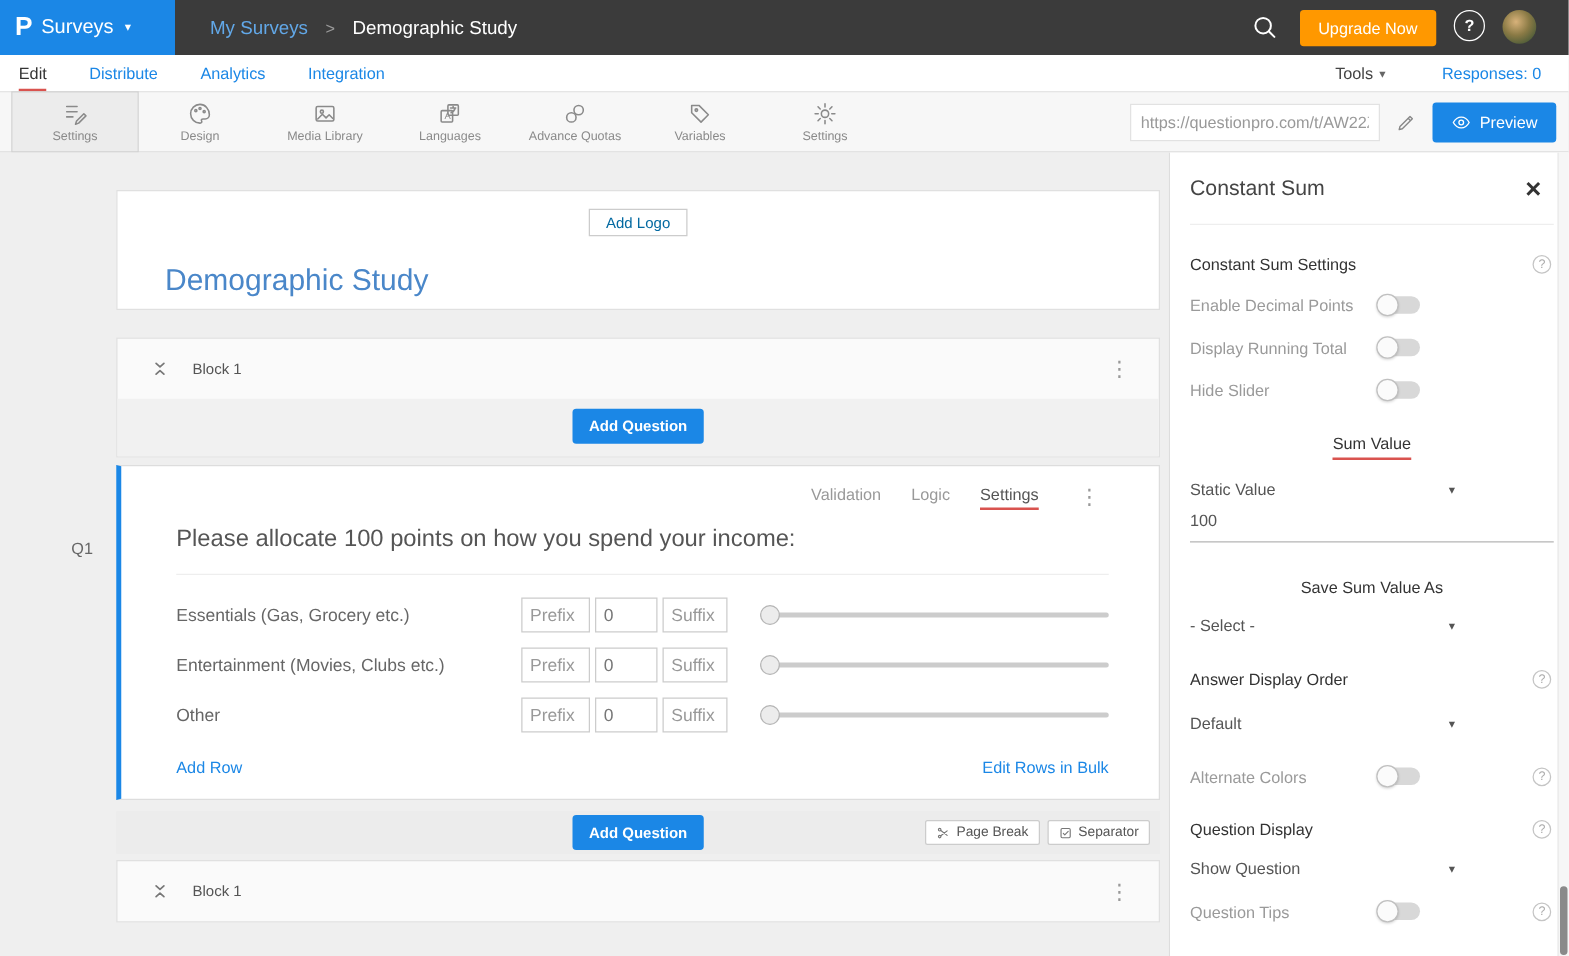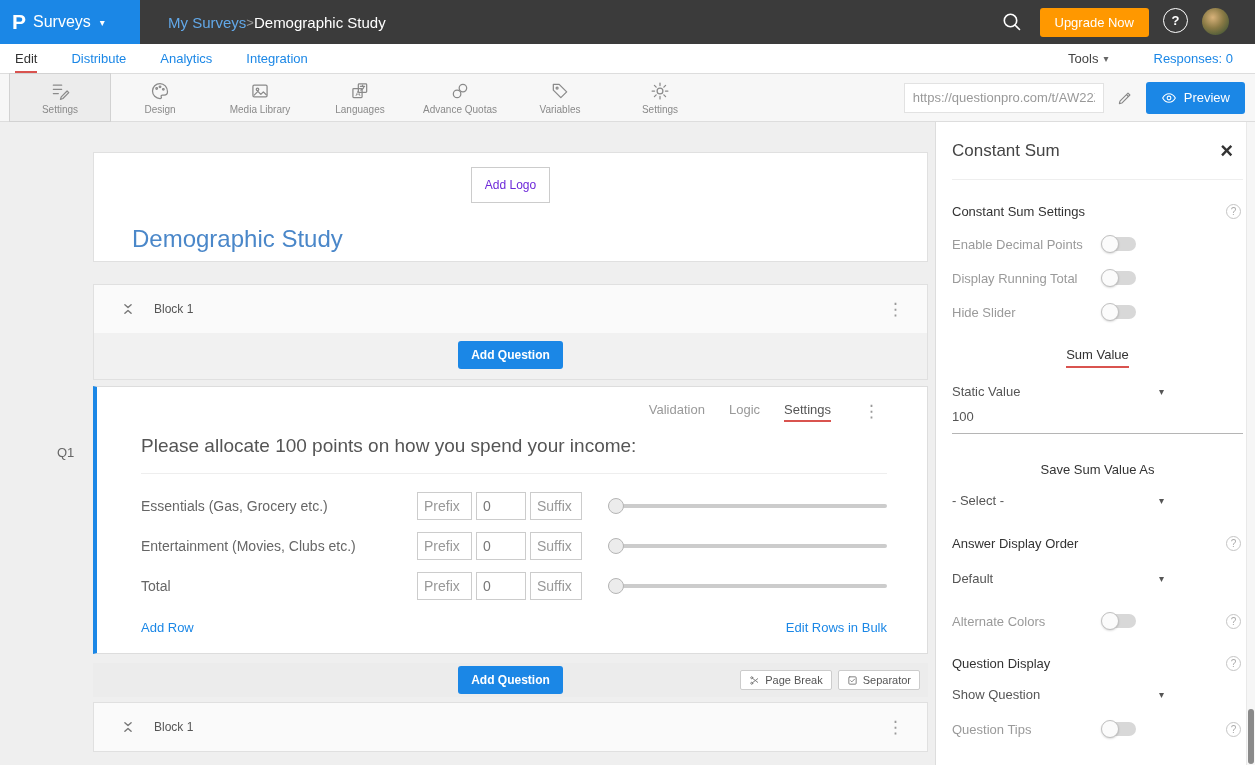--- a/index.html
+++ b/index.html
@@ -5,21 +5,21 @@
   * { box-sizing: border-box; margin: 0; padding: 0; }
   html,body { width:1255px; height:765px; overflow:hidden; }
   body { font-family:"Liberation Sans", sans-serif; font-size:13px; background:#efefef; color:#555; }
 
   
   .topbar { height:44px; background:#3b3b3b; display:flex; align-items:center; position:relative; }
   .logo-block { width:140px; height:44px; background:#1b87e6; display:flex; align-items:center; padding:0 12px; gap:7px; cursor:pointer; }
   .logo-p { color:#fff; font-size:21px; font-weight:bold; }
   .product { color:#fff; font-size:16px; }
   .caret-w { color:#fff; font-size:10px; margin-left:2px; }
-  .crumbs { display:flex; align-items:center; margin-left:28px; }
+  .crumbs { display:flex; align-items:center; gap:14px; margin-left:28px; }
   .crumb-parent { color:#62a8e8; font-size:15px; text-decoration:none; cursor:pointer; }
   .crumb-sep { color:#9a9a9a; font-size:13px; }
   .crumb-cur { color:#fff; font-size:15px; }
   .top-right { margin-left:auto; display:flex; align-items:flex-start; gap:14px; padding-right:26px; }
   .search-btn { width:28px; height:28px; display:flex; align-items:center; justify-content:center; cursor:pointer; }
   .upgrade { background:#ff9800; color:#fff; border:none; font-size:13px; padding:7px 15px; border-radius:3px; cursor:pointer; font-family:inherit; }
   .help-top { width:25px; height:25px; border:1.5px solid #fff; border-radius:50%; color:#fff; display:flex; align-items:center; justify-content:center; font-size:13px; font-weight:bold; cursor:pointer; }
   .avatar { width:27px; height:27px; border-radius:50%; background:radial-gradient(circle at 40% 35%, #d8b27a 0%, #8a7a45 45%, #56603a 75%, #3c4630 100%); cursor:pointer; }
 
   
@@ -41,21 +41,21 @@
   .url-input { width:200px; height:30px; border:1px solid #e2e2e2; background:#fff; color:#999; font-size:13px; padding:0 8px; font-family:inherit; }
   .pencil-btn { cursor:pointer; display:flex; }
   .preview-btn { background:#1b87e6; color:#fff; border:none; height:32px; padding:0 15px; border-radius:3px; font-size:13px; display:flex; align-items:center; gap:7px; cursor:pointer; font-family:inherit; }
 
   
   .main { display:flex; height:643px; position:relative; }
   .canvas { flex:1; background:#efefef; position:relative; overflow:hidden; }
   .cards { position:absolute; left:93px; top:30px; width:835px; }
 
   .title-card { background:#fff; border:1px solid #e0e0e0; padding:14px 0 8px; }
-  .add-logo { display:block; margin:0 auto; background:#fff; border:1px solid #ccc; color:#6d28d9; font-size:12px; padding:10px 13px; cursor:pointer; font-family:inherit; }
+  .add-logo { display:block; margin:0 auto; background:#fff; border:1px solid #ccc; color:#0369a1; font-size:12px; padding:3px 13px; cursor:pointer; font-family:inherit; }
   .survey-title { margin:22px 0 0 38px; font-size:24px; font-weight:400; color:#4a87c9; cursor:text; }
 
   .block-card { background:#fafafa; border:1px solid #e0e0e0; margin-top:22px; }
   .block-header { height:48px; display:flex; align-items:center; padding:0 16px 0 24px; }
   .collapse { cursor:pointer; display:flex; padding:3px; }
   .block-label { margin-left:16px; font-size:12px; color:#555; }
   .kebab { margin-left:auto; color:#999; font-size:17px; cursor:pointer; padding:0 6px; letter-spacing:1px; }
   .block-footer { background:#f1f1f1; text-align:center; padding:8px 0 10px; }
   .btn-blue { background:#1b87e6; color:#fff; border:none; font-size:12px; font-weight:bold; padding:7px 13px; border-radius:3px; cursor:pointer; font-family:inherit; }
 
@@ -283,21 +283,21 @@
             <span class="q-row-label">Entertainment (Movies, Clubs etc.)</span>
             <input class="mini prefix" placeholder="Prefix" style="">
             <input class="mini val" value="0" style="">
             <input class="mini suffix" placeholder="Suffix" style="">
             <div class="slider">
                 <div class="slider-track"></div>
                 <div class="slider-thumb"></div>
               </div>
           </div>
           <div class="q-row">
-            <span class="q-row-label">Total</span>
+            <span class="q-row-label">Other</span>
             <input class="mini prefix" placeholder="Prefix" style="">
             <input class="mini val" value="0" style="">
             <input class="mini suffix" placeholder="Suffix" style="">
             <div class="slider">
                 <div class="slider-track"></div>
                 <div class="slider-thumb"></div>
               </div>
           </div>
         </div>
 

